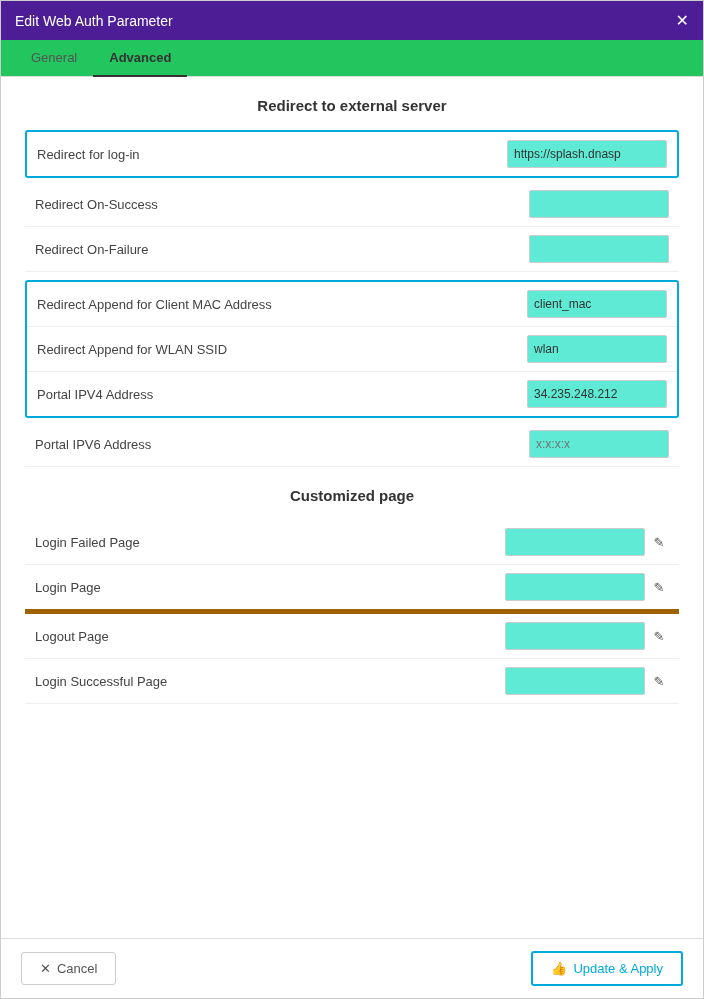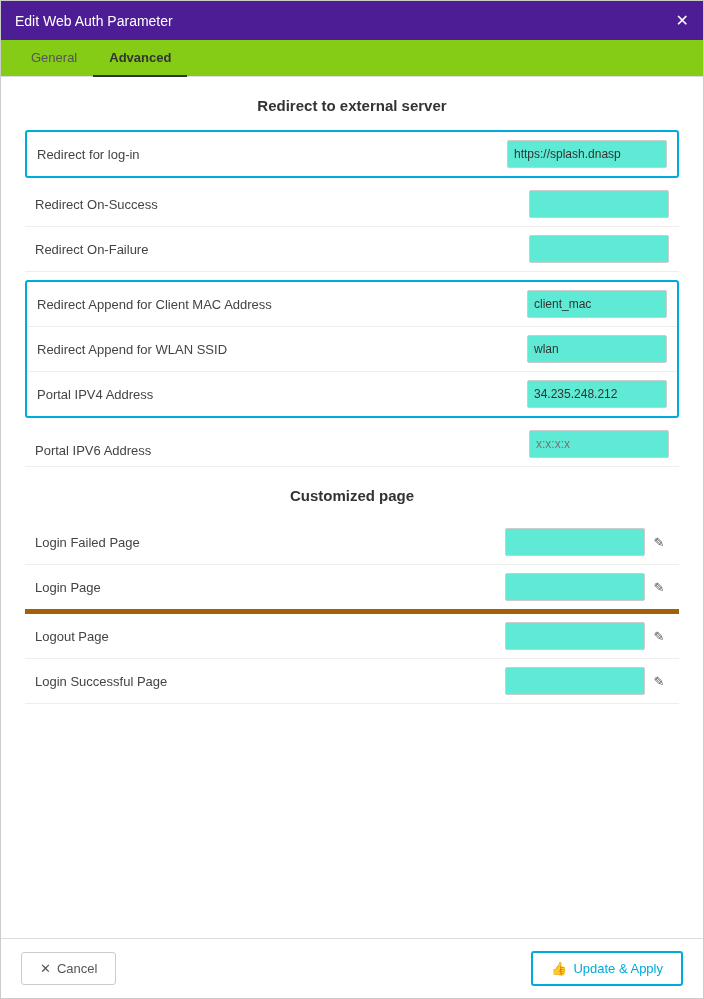--- a/index.html
+++ b/index.html
@@ -33,21 +33,21 @@
     }
     .close-icon {
       cursor: pointer;
       font-size: 16px;
       color: #ffffff;
     }
     .tabs {
       display: flex;
       border-bottom: 1px solid #ddd;
       padding: 0 14px;
-      background: #84cc16;
+      background: #22c55e;
     }
     .tab {
       padding: 10px 16px;
       cursor: pointer;
       font-size: 13px;
       color: #555;
       border-bottom: 2px solid transparent;
       margin-bottom: -1px;
     }
     .tab.active {
@@ -207,21 +207,21 @@
       <div class="form-row">
         <span class="field-label">Redirect Append for WLAN SSID</span>
         <input class="field-input" type="text" value="wlan" style="">
       </div>
       <div class="form-row">
         <span class="field-label">Portal IPV4 Address</span>
         <input class="field-input" type="text" value="34.235.248.212" style="">
       </div>
     </div>
 
-    <div class="form-row no-group" style="padding: 8px 10px; border-bottom: 1px solid #eee; margin-top: 4px; align-items: flex-end;">
+    <div class="form-row no-group" style="padding: 8px 10px; border-bottom: 1px solid #eee; margin-top: 4px;">
       <span class="field-label">Portal IPV6 Address</span>
       <input class="field-input" type="text" placeholder="x:x:x:x" style="">
     </div>
 
     <div class="section-separator"></div>
     <div class="section-title">Customized page</div>
 
     <div class="customized-section">
 
       <div class="form-row no-group" style="padding: 8px 10px; border-bottom: 1px solid #eee;">

